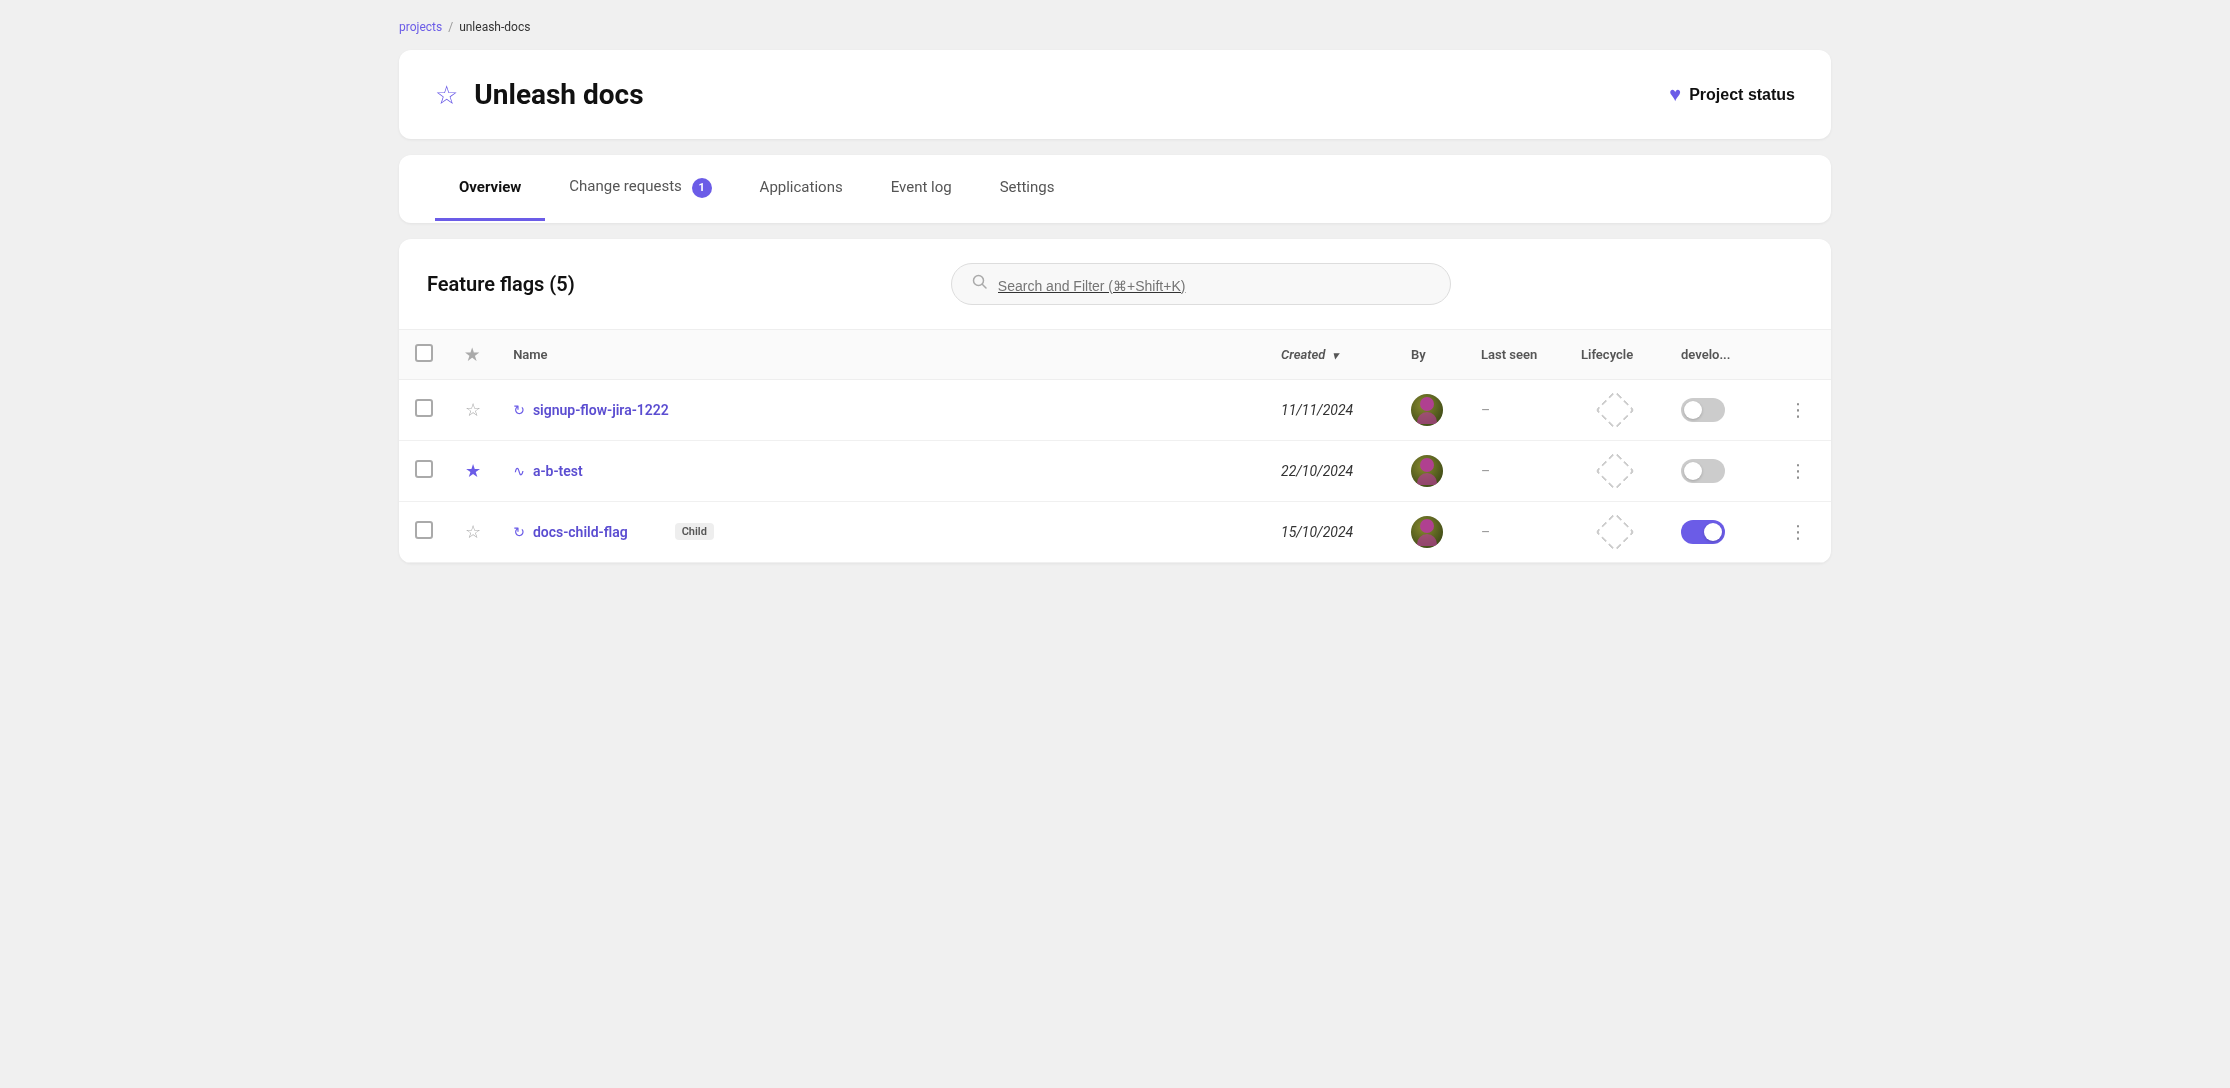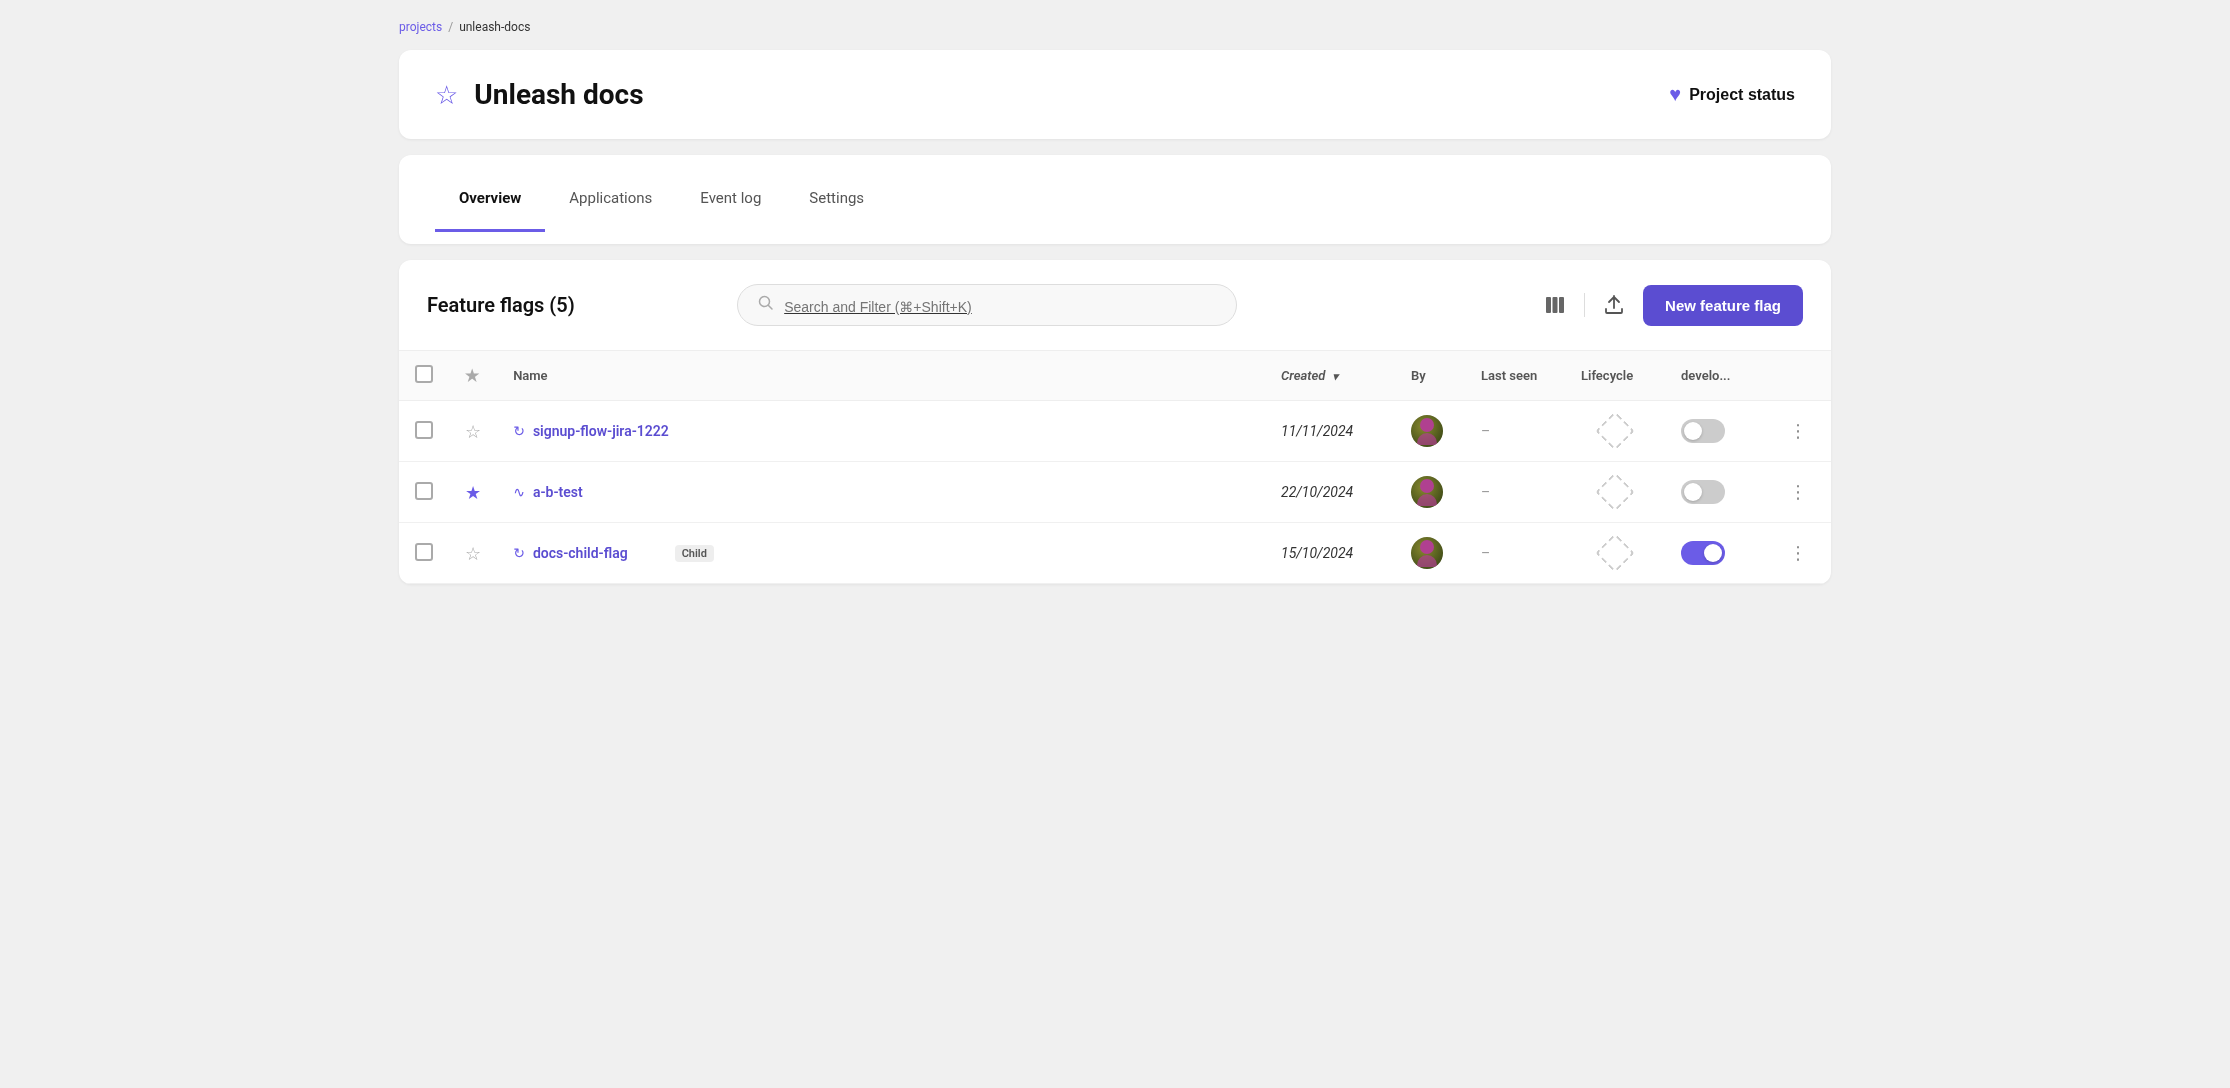--- a/index.html
+++ b/index.html
@@ -72,21 +72,21 @@
     }
     .heart-icon {
       color: #6b5ce7;
       font-size: 20px;
     }
 
     
     .tabs-card {
       background: #fff;
       border-radius: 12px;
-      padding: 12px 36px;
+      padding: 0 36px;
       margin-bottom: 16px;
       box-shadow: 0 1px 3px rgba(0,0,0,0.06);
     }
     .tabs {
       display: flex;
       align-items: center;
       gap: 0;
     }
     .tab {
       padding: 22px 24px;
@@ -397,20 +397,24 @@
     <button class="project-status-btn">
       <span class="heart-icon">♥</span>
       <span>Project status</span>
     </button>
   </div>
 
   <div class="tabs-card">
     <div class="tabs">
       <div class="tab active">
         <span>Overview</span>
+      </div>
+      <div class="tab">
+        <span>Change requests</span>
+        <span class="tab-badge">1</span>
       </div>
       <div class="tab">
         <span>Applications</span>
       </div>
       <div class="tab">
         <span>Event log</span>
       </div>
       <div class="tab">
         <span>Settings</span>
       </div>
@@ -425,37 +429,20 @@
       <div class="search-bar">
         <span class="search-icon-svg">
           <svg width="16" height="16" viewBox="0 0 16 16" fill="none">
             <circle cx="6.5" cy="6.5" r="5" stroke="#aaa" stroke-width="1.5"></circle>
             <line x1="10.5" y1="10.5" x2="14" y2="14" stroke="#aaa" stroke-width="1.5" stroke-linecap="round"></line>
           </svg>
         </span>
         <input class="search-input" type="text" placeholder="Search and Filter (⌘+Shift+K)" style="">
       </div>
 
-      <div class="toolbar-right">
-        <button class="column-icon-btn">
-          <svg width="22" height="22" viewBox="0 0 22 22" fill="none">
-            <rect x="2" y="3" width="5" height="16" rx="1" fill="#666"></rect>
-            <rect x="8.5" y="3" width="5" height="16" rx="1" fill="#666"></rect>
-            <rect x="15" y="3" width="5" height="16" rx="1" fill="#666"></rect>
-          </svg>
-        </button>
-        <div class="divider-v"></div>
-        <button class="column-icon-btn">
-          <svg width="22" height="22" viewBox="0 0 22 22" fill="none">
-            <path d="M11 2v12M6 8l5-5 5 5" stroke="#555" stroke-width="1.8" stroke-linecap="round" stroke-linejoin="round"></path>
-            <path d="M3 15v3a1 1 0 001 1h14a1 1 0 001-1v-3" stroke="#555" stroke-width="1.8" stroke-linecap="round"></path>
-          </svg>
-        </button>
-        <button class="new-flag-btn">New feature flag</button>
-      </div>
     </div>
 
 
     <div class="table-wrapper">
       <table>
         <thead>
           <tr>
             <th class="col-checkbox">
               <div class="cb"></div>
             </th>

